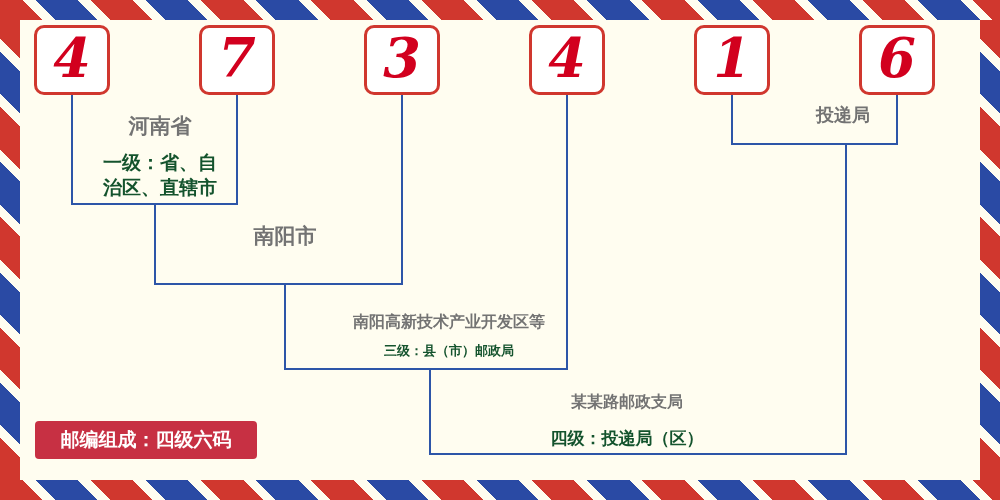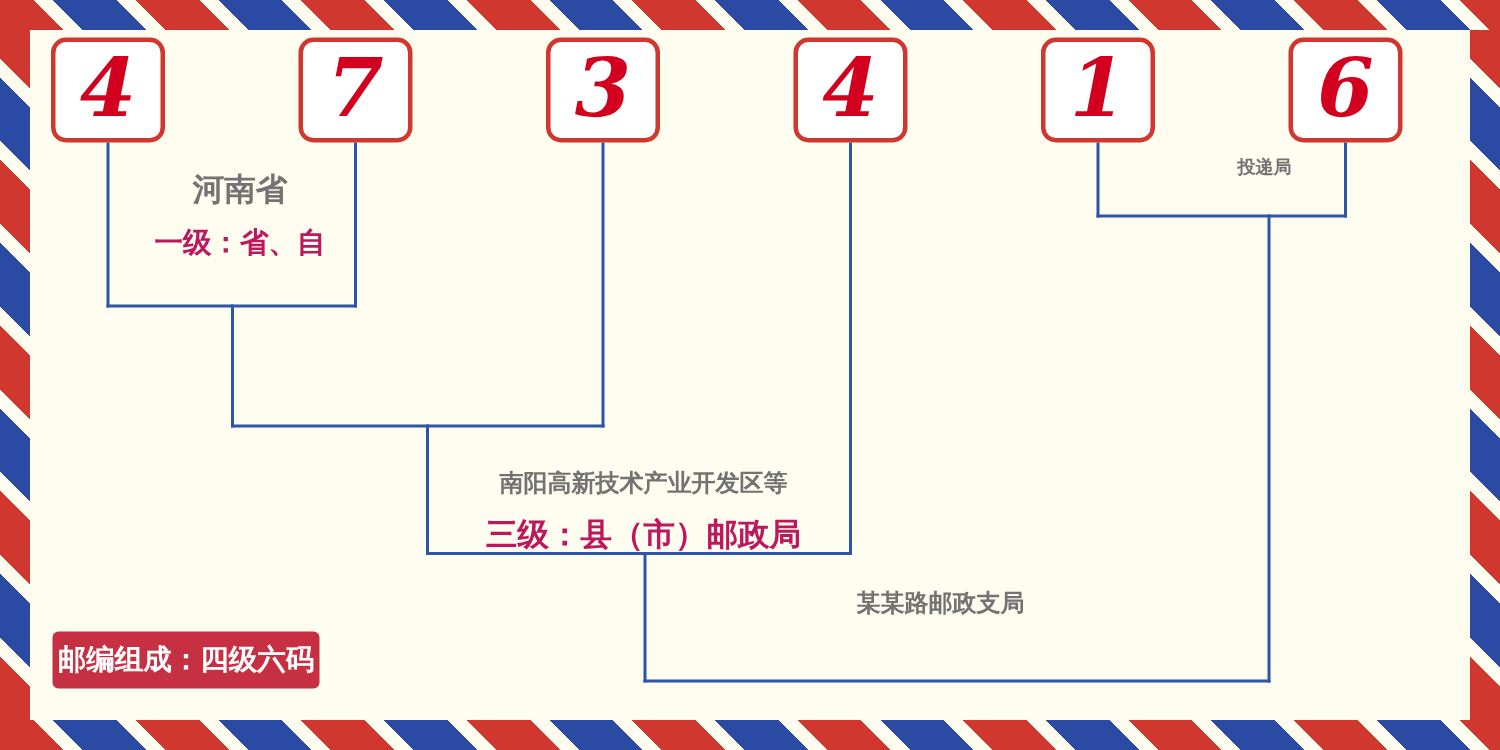--- a/index.html
+++ b/index.html
@@ -56,38 +56,38 @@
   .hline { height: 2px; }
 
   
   .label-group { position: absolute; text-align: center; }
   .lbl-blue {
     color: #737373;
     font-weight: bold;
     text-align: center;
   }
   .lbl-red {
-    color: #be185d;
+    color: #14532d;
     font-weight: bold;
   }
   .g1 .lbl-blue { font-size: 21px; margin-bottom: 10px; }
   .g1 .lbl-red  { font-size: 19px; line-height: 25px; }
   .g2 .lbl-blue { font-size: 21px; margin-bottom: 12px; }
   .g2 .lbl-red  { font-size: 19px; }
   .g3 .lbl-blue { font-size: 16px; margin-bottom: 9px; }
-  .g3 .lbl-red  { font-size: 21px; font-family: Liberation Mono, monospace; }
+  .g3 .lbl-red  { font-size: 13px; font-family: Liberation Mono, monospace; }
   .g4 .lbl-blue { font-size: 16px; margin-bottom: 14px; }
   .g4 .lbl-red  { font-size: 17px; }
-  .g5 .lbl-blue { font-size: 12px; }
+  .g5 .lbl-blue { font-size: 18px; }
 
   
   .footer-badge {
     position: absolute;
     left: 35px; top: 421px;
-    width: 178px; height: 38px;
+    width: 222px; height: 38px;
     background: #c73043;
     border-radius: 4px;
     display: flex; align-items: center; justify-content: center;
     color: #ffffff;
     font-weight: bold;
     font-size: 19px;
   }
 </style>
 </head>
 <body>
@@ -134,32 +134,35 @@
   <div class="hline" style="left:429px; top:453px; width:418px;"></div>
 
   <div class="vline" style="left:731px; top:95px;  height:50px;"></div>
   <div class="vline" style="left:896px; top:95px;  height:50px;"></div>
   <div class="hline" style="left:731px; top:143px; width:167px;"></div>
   <div class="vline" style="left:845px; top:143px; height:312px;"></div>
 
   <div class="label-group g1" style="left:85px; top:112px; width:150px;">
     <div class="lbl-blue">河南省</div>
     <div class="lbl-red">一级：省、自</div>
+    <div class="lbl-red">治区、直辖市</div>
   </div>
 
   <div class="label-group g2" style="left:205px; top:222px; width:160px;">
+    <div class="lbl-blue">南阳市</div>
   </div>
 
-  <div class="label-group g3" style="left:292px; top:312px; width:274px;">
+  <div class="label-group g3" style="left:312px; top:312px; width:274px;">
     <div class="lbl-blue">南阳高新技术产业开发区等</div>
     <div class="lbl-red">三级：县（市）邮政局</div>
   </div>
 
   <div class="label-group g4" style="left:512px; top:392px; width:230px;">
     <div class="lbl-blue">某某路邮政支局</div>
+    <div class="lbl-red">四级：投递局（区）</div>
   </div>
 
   <div class="label-group g5" style="left:790px; top:103px; width:106px;">
     <div class="lbl-blue">投递局</div>
   </div>
 
   <div class="footer-badge">
     <span>邮编组成：四级六码</span>
   </div>
 

